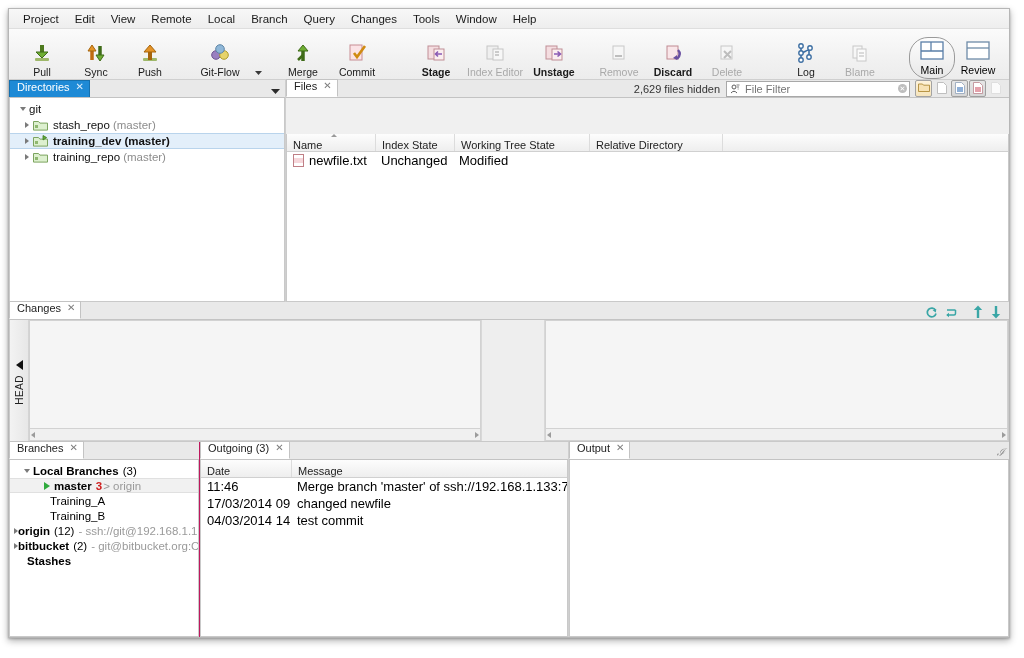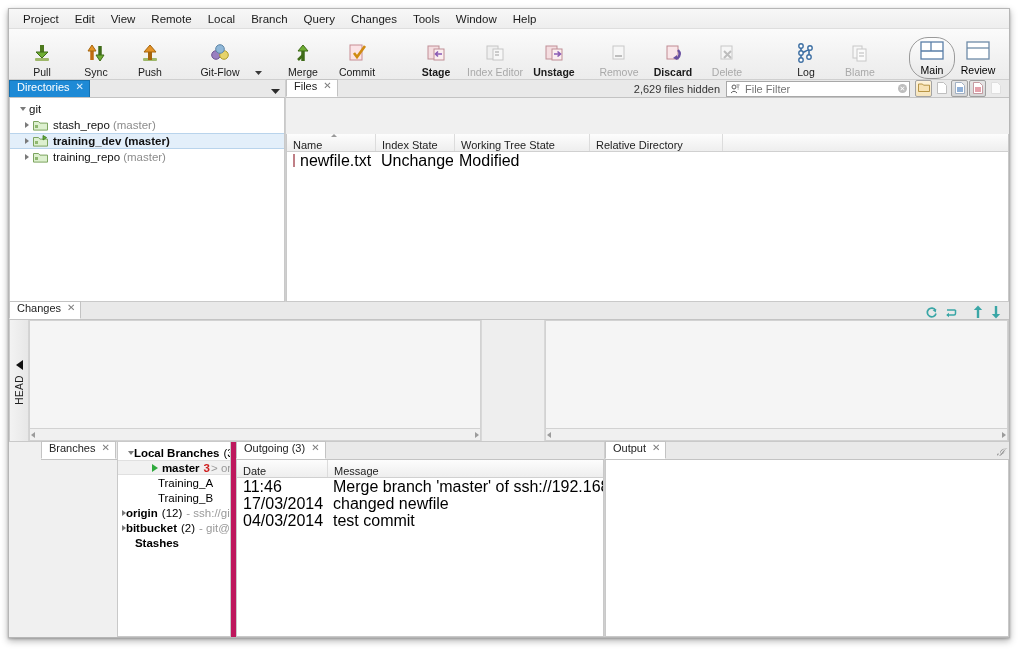--- a/index.html
+++ b/index.html
@@ -87,21 +87,21 @@
   .tmuted{color:#8c8c8c;margin-left:3px;}
   .indent1{padding-left:10px;}
 
   
   .thead{
     height:17px;display:flex;align-items:center;
     background:linear-gradient(to bottom,#fdfdfd,#eeeeee);
     border-bottom:1px solid #d0d0d0;font-size:11px;color:#222;
   }
   .th{padding:0 6px;height:17px;display:flex;align-items:flex-end;border-right:1px solid #dcdcdc;position:relative;}
-  .trow2{height:17px;display:flex;align-items:center;font-size:16px;}
+  .trow2{height:17px;display:flex;align-items:center;font-size:13px;}
   .td{padding:0 6px;height:17px;display:flex;align-items:center;overflow:hidden;white-space:nowrap;}
   .sortarrow{position:absolute;top:0px;left:50%;width:0;height:0;border-bottom:3px solid #9a9a9a;border-left:3px solid transparent;border-right:3px solid transparent;}
   .docicon{width:9px;height:11px;background:#fff;border:1px solid #c07f86;position:relative;margin-right:5px;display:inline-block;}
   .docicon:after{content:"";position:absolute;left:0;right:0;top:3px;height:5px;background:#f6d7db;}
 
   
   .hidden-txt{font-size:11px;color:#333;margin-right:6px;}
   .filter-wrap{
     width:178px;height:14px;background:#fff;border:1px solid #a8a8a8;
     display:flex;align-items:center;padding:0 2px;margin-right:5px;
@@ -130,21 +130,21 @@
   .cpane .fill{flex:1;background:#f5f5f5;border:1px solid #d2d2d2;border-bottom:none;}
   .hscroll{height:11px;background:#f0f0f0;border:1px solid #d2d2d2;display:flex;align-items:center;justify-content:space-between;padding:0 1px;}
   .hs-arrow{width:0;height:0;border-top:3px solid transparent;border-bottom:3px solid transparent;}
   .hs-l{border-right:4px solid #9b9b9b;}
   .hs-r{border-left:4px solid #9b9b9b;}
   .gap{width:62px;background:#eeeeee;border-right:1px solid #d8d8d8;}
   .navicon{margin:0 3px;display:flex;align-items:center;}
 
   
   .bottom{flex:1;display:flex;min-height:0;}
-  .branches-panel{width:190px;min-width:190px;display:flex;border-right:5px solid #be185d;margin-left:32px;}
+  .branches-panel{width:190px;min-width:190px;display:flex;flex-direction:column;border-right:1px solid #be185d;}
   .outgoing-panel{width:368px;min-width:368px;display:flex;flex-direction:column;border-right:1px solid #cfcfcf;}
   .output-panel{flex:1;display:flex;flex-direction:column;}
   .brow{height:15px;display:flex;align-items:center;font-size:11.5px;padding-left:4px;white-space:nowrap;cursor:default;}
   .brow.sel{background:#f1f1f1;border-top:1px solid #e0e0e0;border-bottom:1px solid #e0e0e0;height:13px;}
   .play{width:0;height:0;border-left:6px solid #2faa3d;border-top:4px solid transparent;border-bottom:4px solid transparent;margin-right:4px;}
   .bold{font-weight:bold;}
   .red{color:#cf2020;}
   .gray{color:#9a9a9a;}
   .i-italic{font-style:italic;font-size:11px;color:#8d8d8d;font-family:"Liberation Serif",serif;}
   .vsep{width:1px;background:#d2d2d2;margin:3px 4px;}

